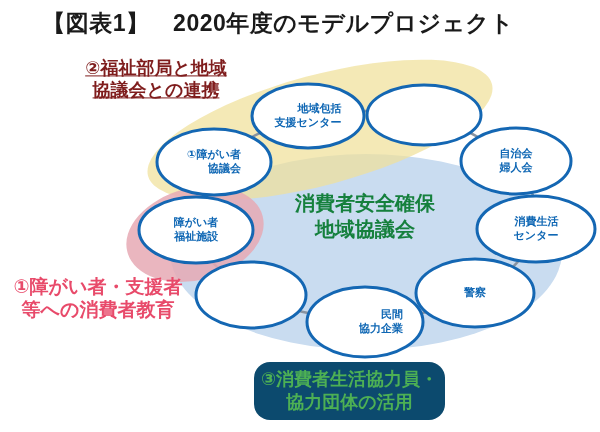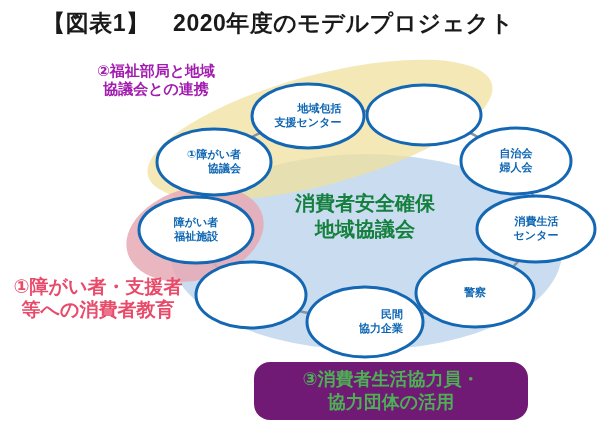--- a/index.html
+++ b/index.html
@@ -21,25 +21,25 @@
   ellipse.node{fill:#ffffff;stroke-width:3;}
   .label{
     position:absolute;transform:translate(-50%,-50%);
     text-align:center;white-space:pre-line;line-height:1.25;
     font-weight:bold;
   }
   .node-label{font-size:11px;color:#0f67b4;text-align:right;}
   .center-label{font-size:20px;color:#15803d;line-height:1.3;}
   .annot{position:absolute;transform:translate(-50%,-50%);
     text-align:center;white-space:pre-line;font-weight:bold;line-height:1.2;}
-  .annot-2{color:#a21caf;font-size:15px;}
+  .annot-2{color:#7f1d1d;font-size:18px;text-decoration:underline;}
   .annot-1{color:#e84a6a;font-size:19px;}
   .annot3-box{
-    position:absolute;left:254px;top:362px;width:274px;height:58px;
-    background:#701a75;border-radius:16px;
+    position:absolute;left:254px;top:362px;width:191px;height:58px;
+    background:#0c4a6e;border-radius:16px;
     display:flex;align-items:center;justify-content:center;
   }
   .annot-3{color:#4db054;font-size:18px;font-weight:bold;
     text-align:center;white-space:pre-line;line-height:1.3;}
 </style>
 </head>
 <body>
 
 <div class="canvas">
 

